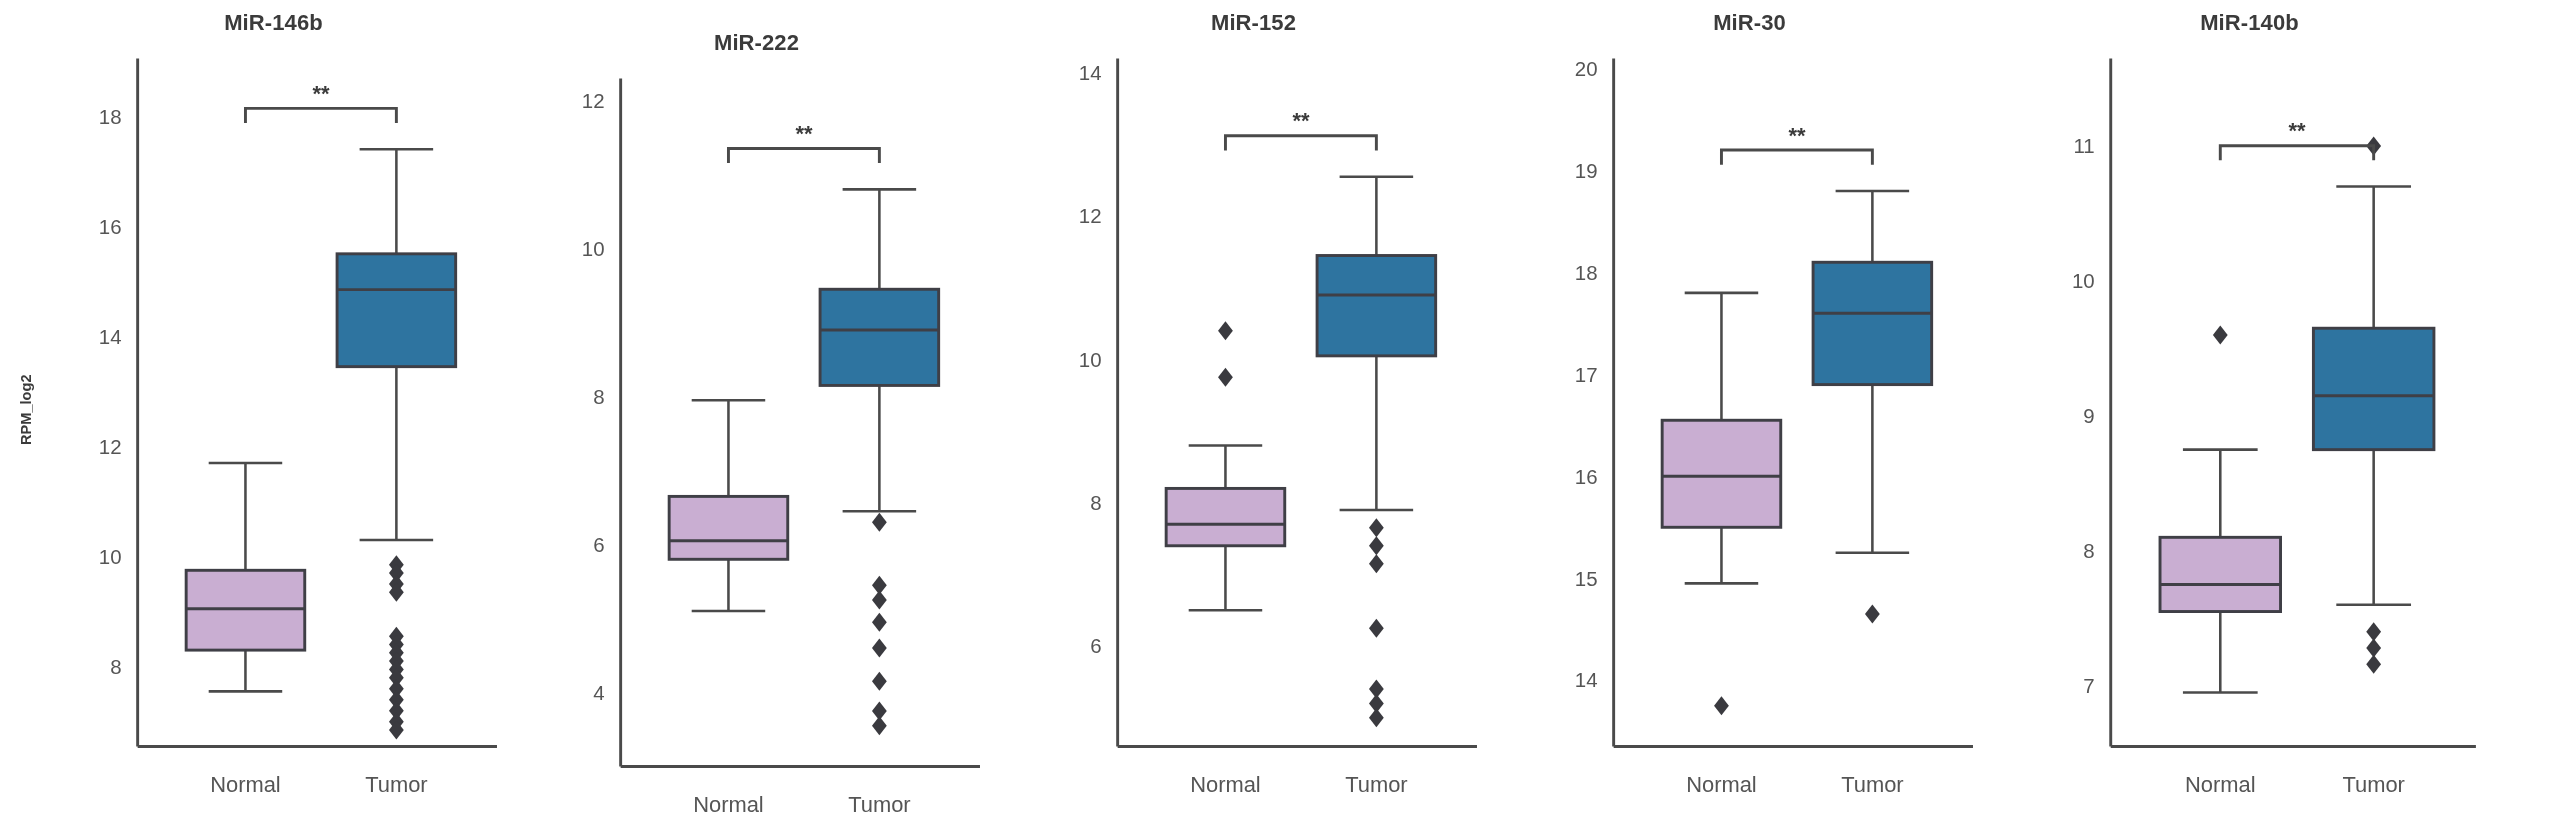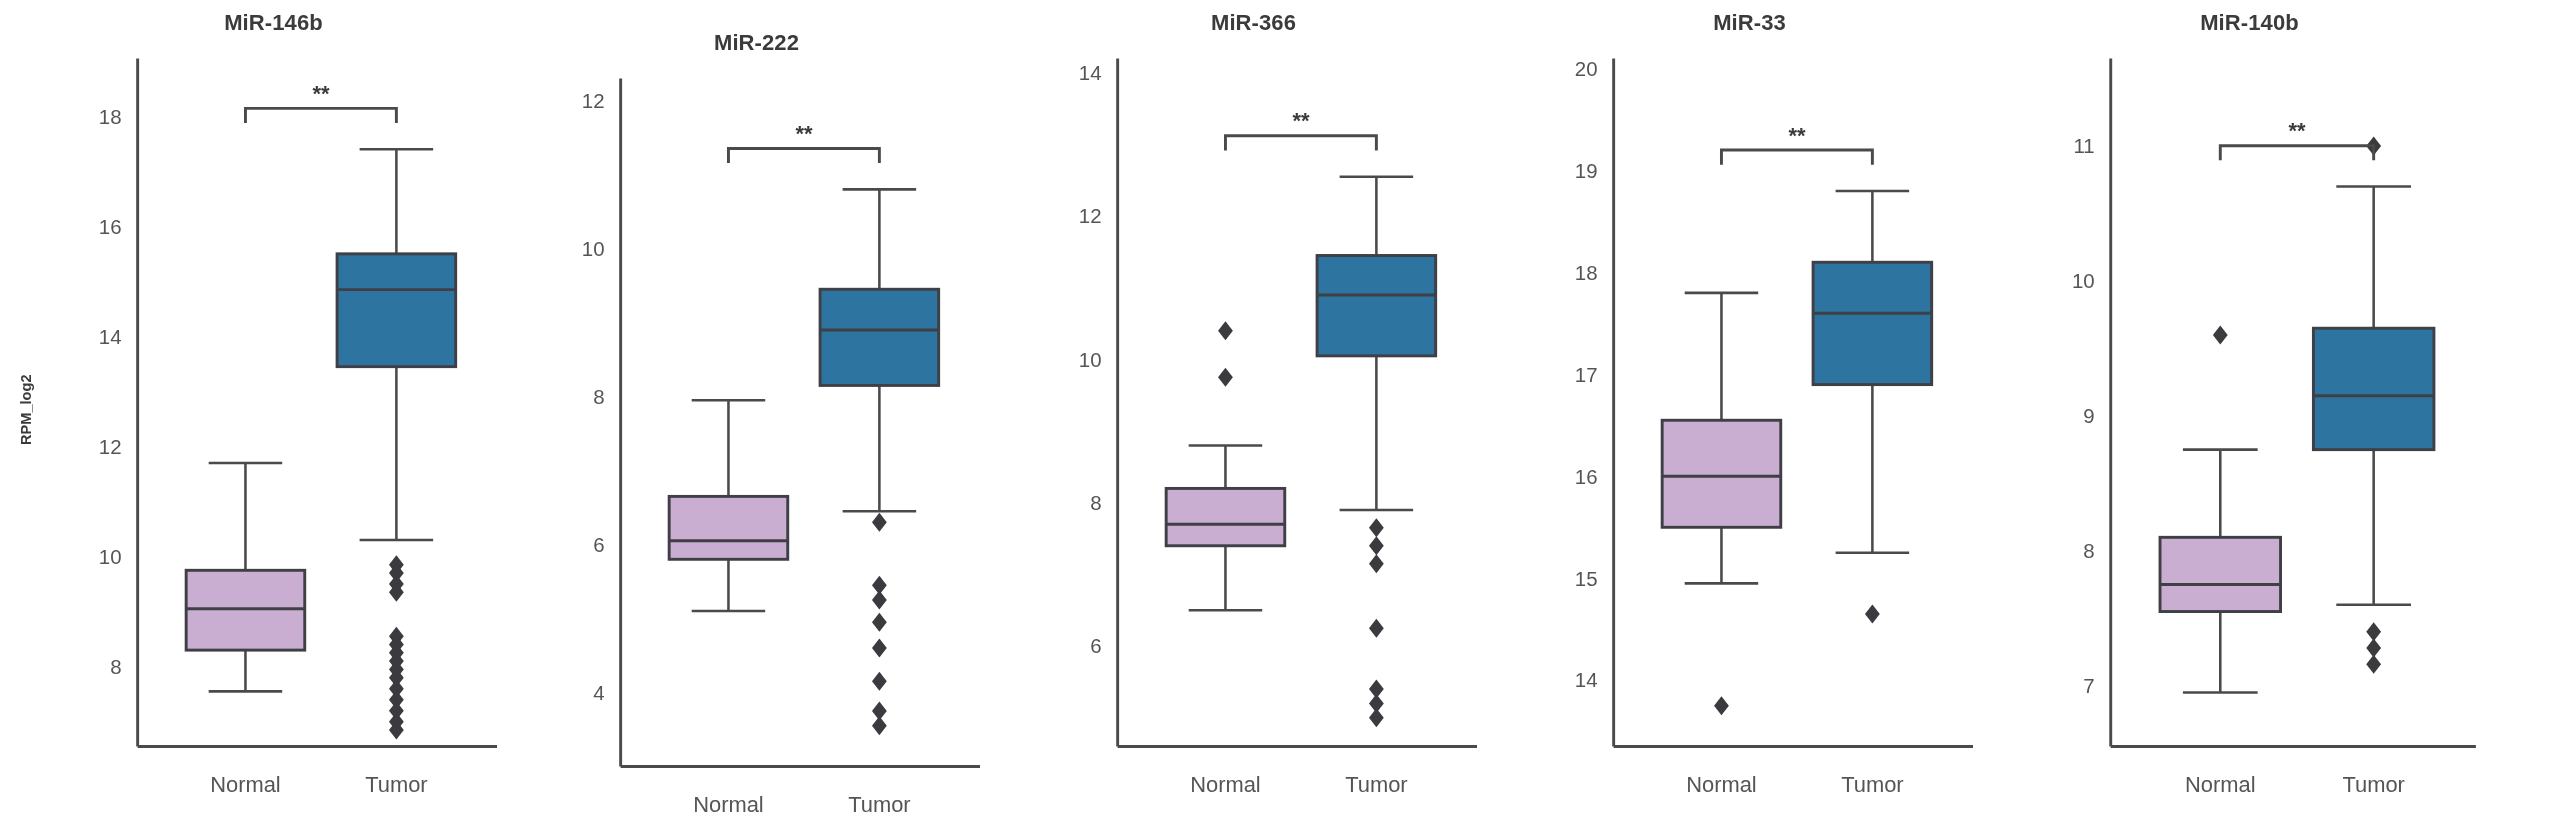--- a/index.html
+++ b/index.html
@@ -113,21 +113,21 @@
           <polygon points="504.24,892.516129032258 514.38,905.516129032258 504.24,918.516129032258 494.1,905.516129032258" class="outlier"></polygon>
           <polygon points="504.24,933.0322580645161 514.38,946.0322580645161 504.24,959.0322580645161 494.1,946.0322580645161" class="outlier"></polygon>
           <polygon points="504.24,953.2903225806451 514.38,966.2903225806451 504.24,979.2903225806451 494.1,966.2903225806451" class="outlier"></polygon>
         </g>
         <text x="504.24" y="1084" text-anchor="middle" class="cat-label">Tumor</text>
         <path d="M 297.6 195.9354838709677 L 297.6 175.9354838709677 L 504.24 175.9354838709677 L 504.24 195.9354838709677" class="sig-bracket"></path>
         <text x="400.92" y="165.9354838709677" text-anchor="middle" class="sig-label">**</text>
       </svg>
     </div>
     <div class="panel" style="left: 1008px; width: 491px;">
-      <div class="panel-title">MiR-366</div>
+      <div class="panel-title">MiR-152</div>
       <svg width="491" height="837" viewBox="0 0 672 1146">
         <line x1="150" y1="80" x2="150" y2="1022" class="axis-line"></line>
         <line x1="150" y1="1022" x2="642" y2="1022" class="axis-line"></line>
         <text x="128" y="894.625" text-anchor="end" class="tick-label">6</text>
         <text x="128" y="698.375" text-anchor="end" class="tick-label">8</text>
         <text x="128" y="502.1249999999999" text-anchor="end" class="tick-label">10</text>
         <text x="128" y="305.875" text-anchor="end" class="tick-label">12</text>
         <text x="128" y="109.62499999999989" text-anchor="end" class="tick-label">14</text>
         <g>
           <line x1="297.6" y1="609.8749999999999" x2="297.6" y2="668.75" class="whisker"></line>
@@ -154,21 +154,21 @@
           <polygon points="504.24,930.4999999999999 514.38,943.4999999999999 504.24,956.4999999999999 494.1,943.4999999999999" class="outlier"></polygon>
           <polygon points="504.24,950.125 514.38,963.125 504.24,976.125 494.1,963.125" class="outlier"></polygon>
           <polygon points="504.24,969.75 514.38,982.75 504.24,995.75 494.1,982.75" class="outlier"></polygon>
         </g>
         <text x="504.24" y="1084" text-anchor="middle" class="cat-label">Tumor</text>
         <path d="M 297.6 205.9062499999999 L 297.6 185.9062499999999 L 504.24 185.9062499999999 L 504.24 205.9062499999999" class="sig-bracket"></path>
         <text x="400.92" y="175.9062499999999" text-anchor="middle" class="sig-label">**</text>
       </svg>
     </div>
     <div class="panel" style="left: 1504px; width: 491px;">
-      <div class="panel-title">MiR-33</div>
+      <div class="panel-title">MiR-30</div>
       <svg width="491" height="837" viewBox="0 0 672 1146">
         <line x1="150" y1="80" x2="150" y2="1022" class="axis-line"></line>
         <line x1="150" y1="1022" x2="642" y2="1022" class="axis-line"></line>
         <text x="128" y="941.2888888888889" text-anchor="end" class="tick-label">14</text>
         <text x="128" y="801.7333333333333" text-anchor="end" class="tick-label">15</text>
         <text x="128" y="662.1777777777778" text-anchor="end" class="tick-label">16</text>
         <text x="128" y="522.6222222222223" text-anchor="end" class="tick-label">17</text>
         <text x="128" y="383.0666666666667" text-anchor="end" class="tick-label">18</text>
         <text x="128" y="243.51111111111118" text-anchor="end" class="tick-label">19</text>
         <text x="128" y="103.95555555555575" text-anchor="end" class="tick-label">20</text>

